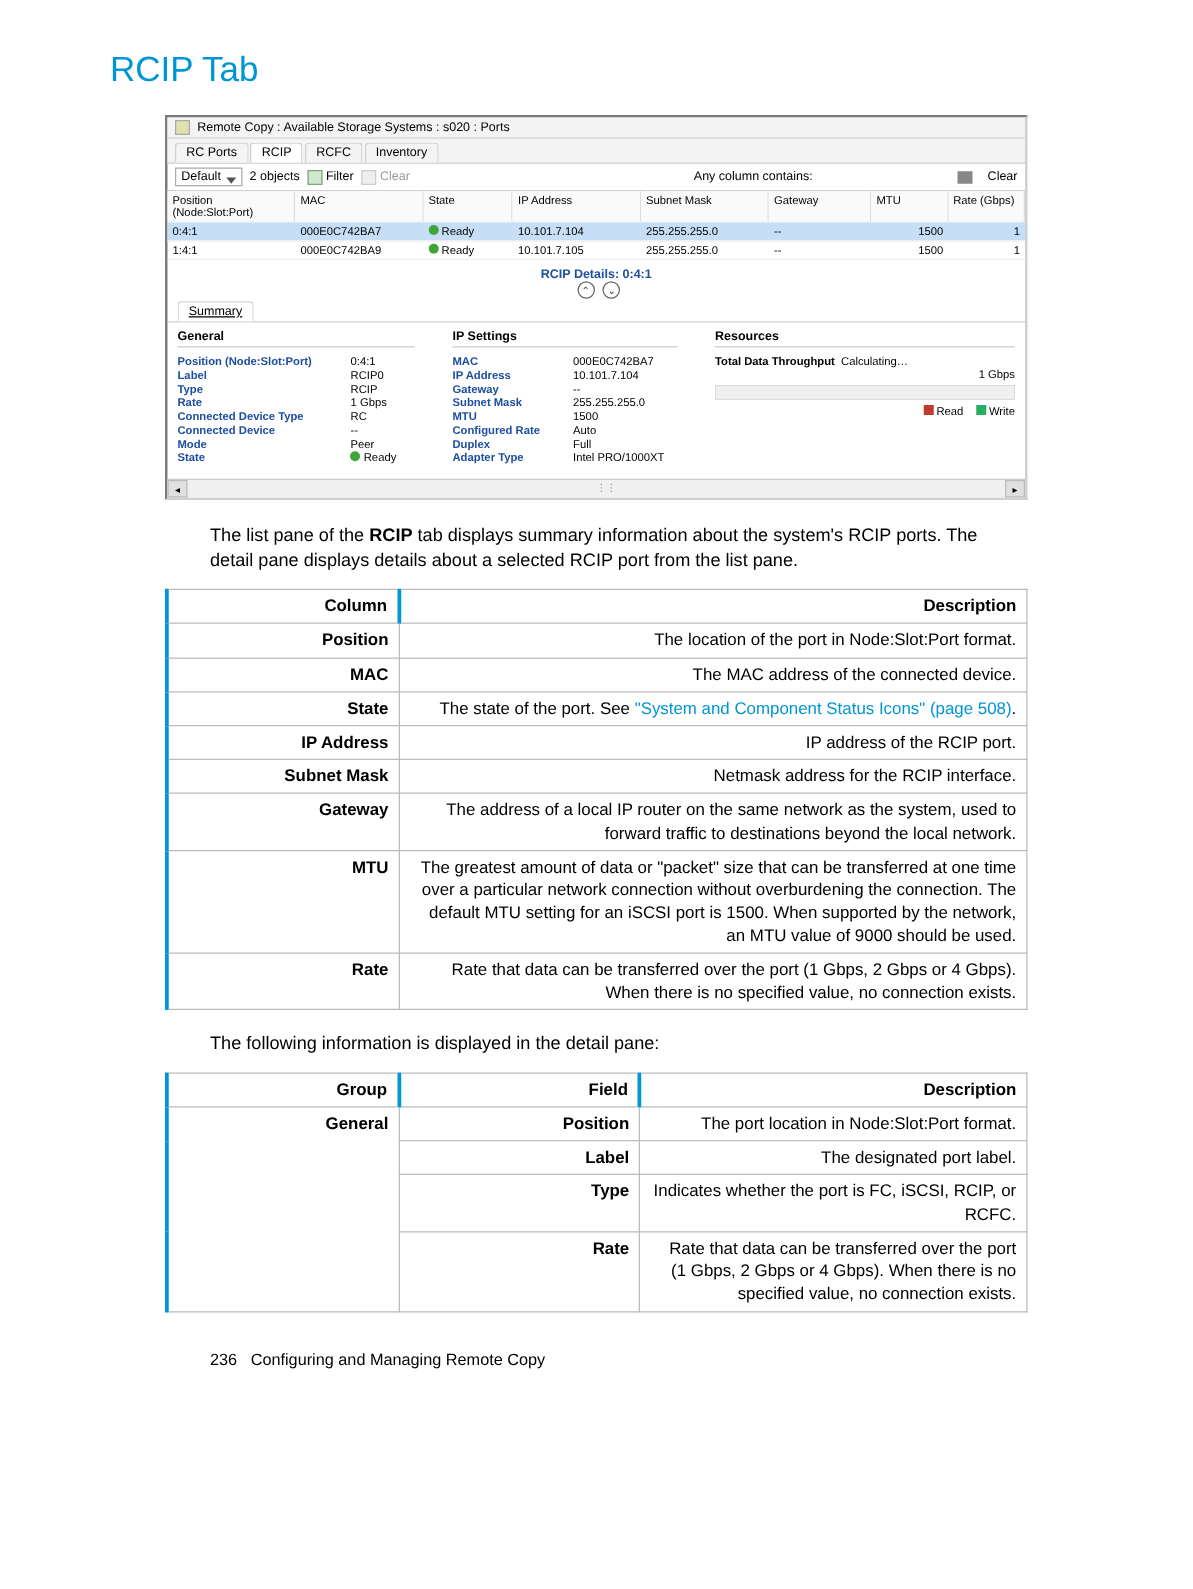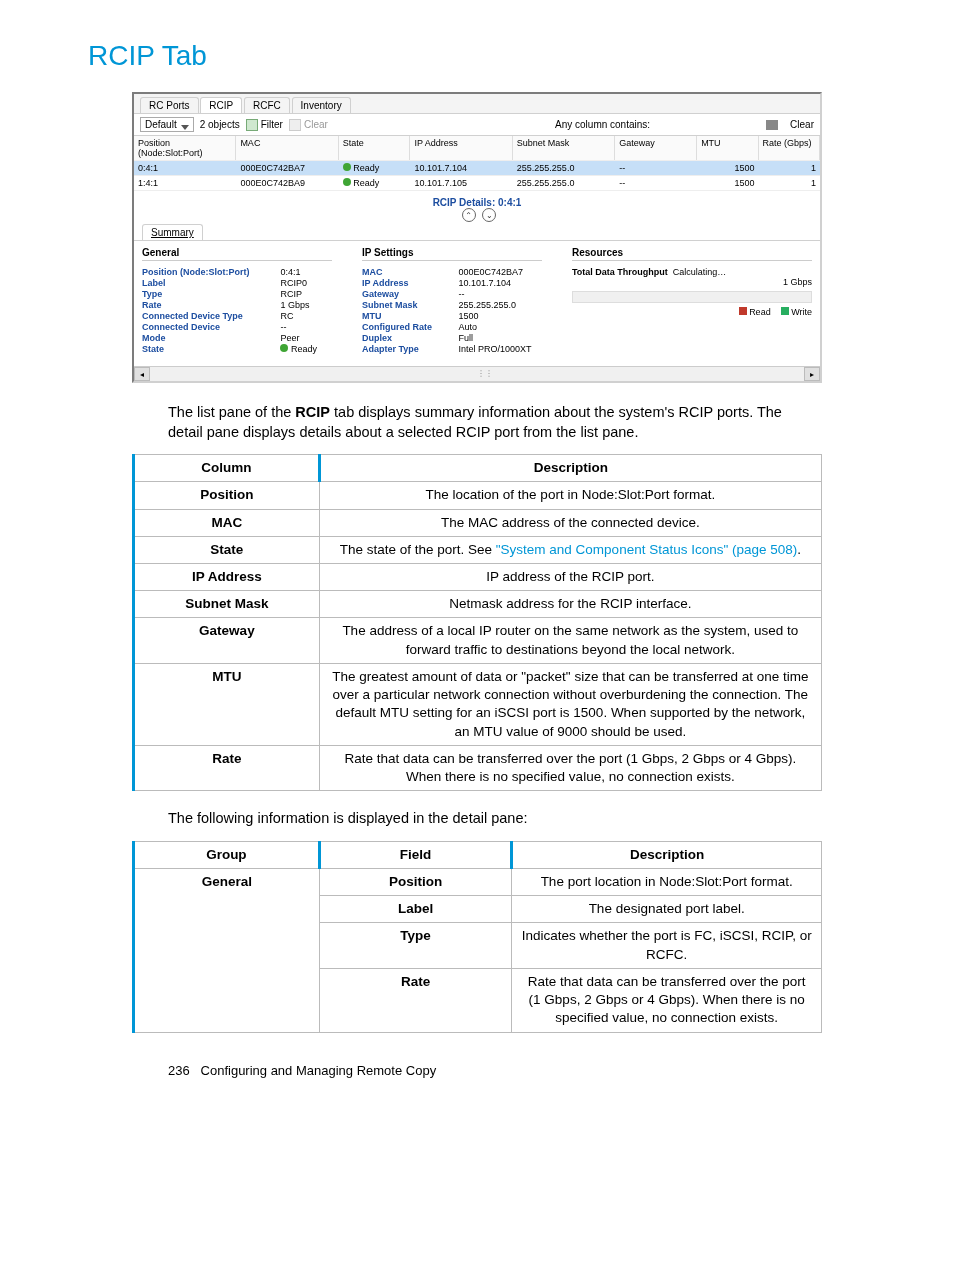--- a/index.html
+++ b/index.html
@@ -35,34 +35,38 @@
   .resources .bar { height: 10px; background: #f0f0f0; border: 1px solid #ddd; margin: 4px 0; position: relative; }
   .legend { text-align: right; margin-top: 4px; }
   .sq { width: 8px; height: 8px; display: inline-block; margin: 0 2px 0 8px; }
   .scroll-bar { height: 14px; background: #f0f0f0; border-top: 1px solid #ccc; position: relative; }
   .scroll-bar .lbtn, .scroll-bar .rbtn { width: 14px; height: 12px; background: #e0e0e0; border: 1px solid #bbb; position: absolute; top: 0; display: flex; align-items: center; justify-content: center; font-size: 8px; }
   .scroll-bar .lbtn { left: 0; } .scroll-bar .rbtn { right: 0; }
   .body-text { margin: 0 130px 0 130px; font-size: 14.5px; line-height: 1.35; }
   .body-text p { margin: 8px 0; }
   .body-text strong { font-weight: bold; }
   table.doc { border-collapse: collapse; width: 690px; margin: 12px auto 18px auto; font-size: 13.5px; }
-  table.doc th, table.doc td { border: 1px solid #bbb; padding: 4px 8px; text-align: center; vertical-align: top; line-height: 1.35; }
+  table.doc th, table.doc td { border: 1px solid #bbb; padding: 4px 8px; text-align: right; vertical-align: top; line-height: 1.35; }
   table.doc th { border-left: 3px solid #0096d6; font-weight: bold; }
   table.doc td.lcol { border-left: 3px solid #0096d6; font-weight: bold; }
   .link { color: #0096d6; }
   .footer { margin: 30px 0 0 130px; font-size: 13px; }
 </style>
 </head>
 <body>
 
 <div class="page">
   <h1 class="title">RCIP Tab</h1>
 
   <div class="screenshot">
     <div class="ss-frame">
+      <div class="ss-title">
+        <span class="ss-icon"></span>
+        <span>Remote Copy : Available Storage Systems : s020 : Ports</span>
+      </div>
       <div class="tabs">
         <span class="tab">RC Ports</span>
         <span class="tab active">RCIP</span>
         <span class="tab">RCFC</span>
         <span class="tab">Inventory</span>
       </div>
       <div class="toolbar">
         <span class="combo">
           <span>Default</span>
           <span class="arrow"></span>

